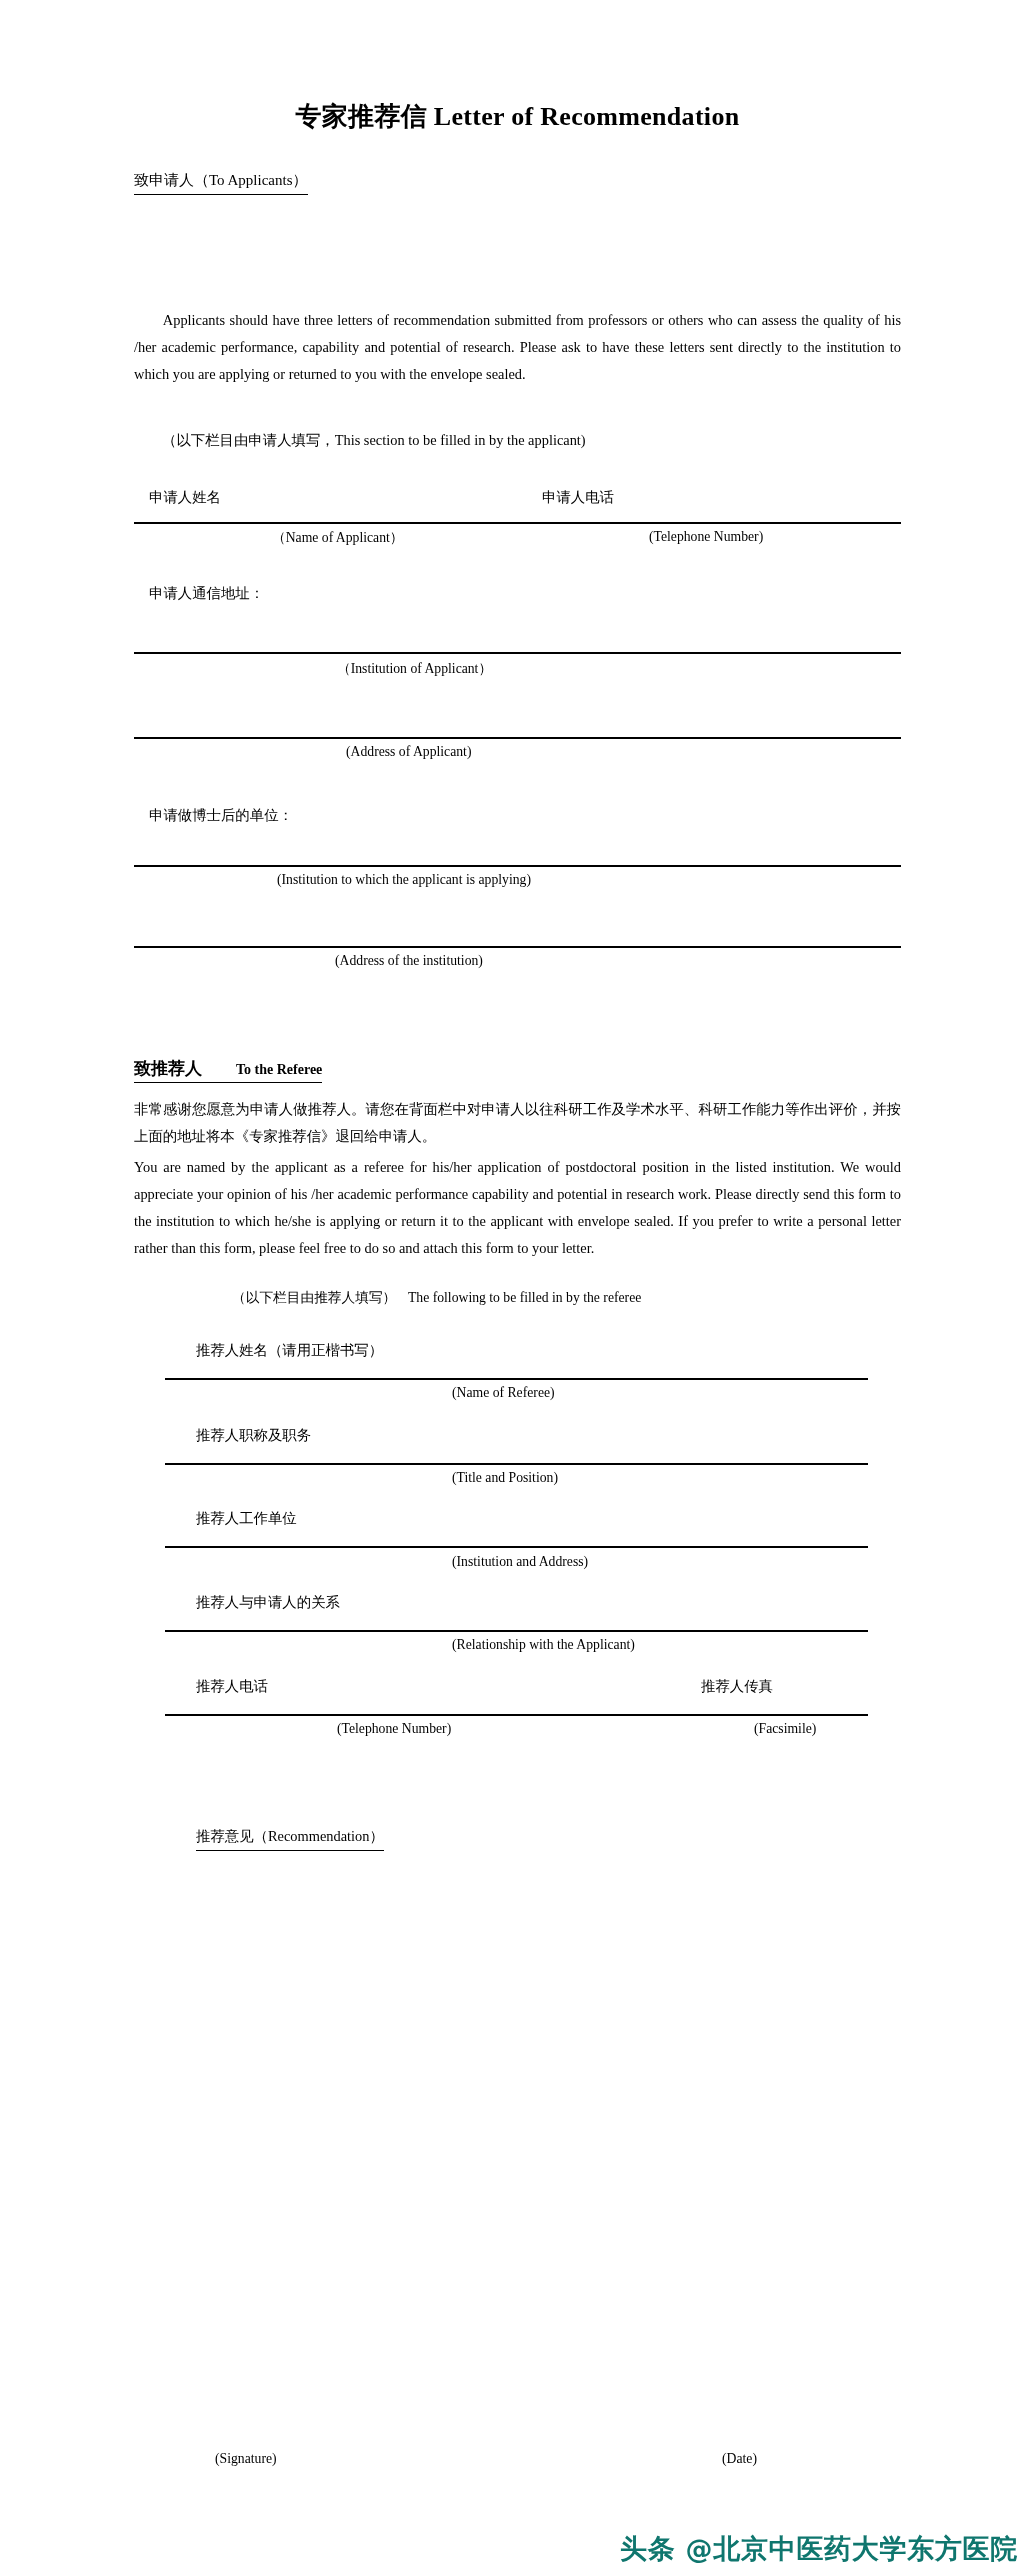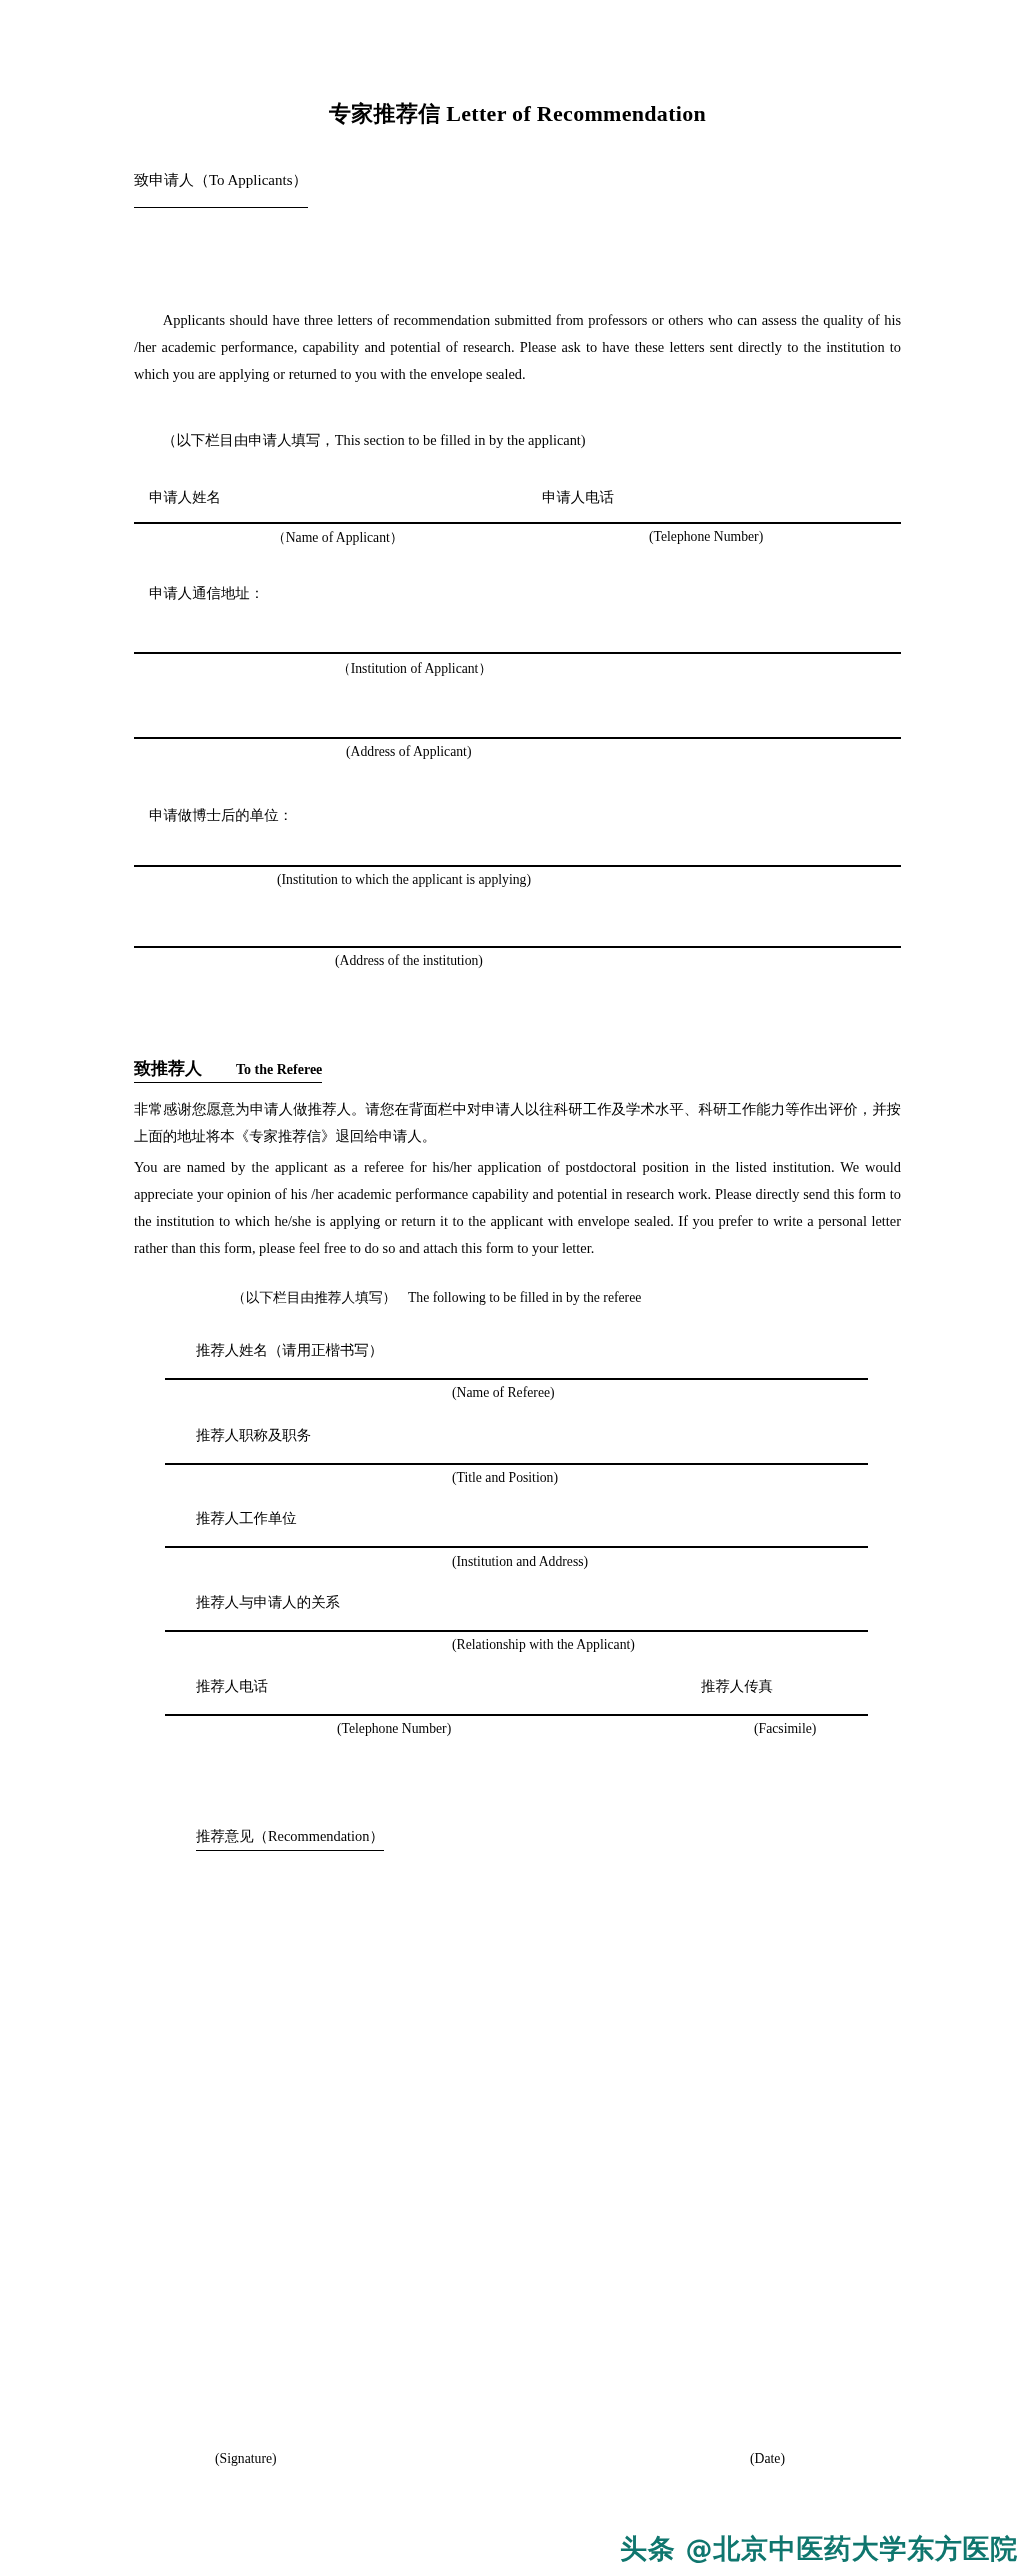--- a/index.html
+++ b/index.html
@@ -23,21 +23,21 @@
     height: 2576px;
     background: #ffffff;
   }
 
   
   .doc-title {
     position: absolute;
     left: 0; top: 99px;
     width: 1035px;
     text-align: center;
-    font-size: 22px;
+    font-size: 26px;
     font-weight: bold;
     letter-spacing: 0.3px;
   }
 
   
   .block {
     position: absolute;
     font-size: 14.4px;
     line-height: 26px;
     text-align: justify;
@@ -45,21 +45,21 @@
   }
   .block.cn { line-height: 27px; }
 
   .heading-underline {
     position: absolute;
     font-size: 15px;
     font-weight: normal;
   }
   .heading-underline .ul {
     border-bottom: 1.3px solid #000;
-    padding-bottom: 17px;
+    padding-bottom: 4px;
     display: inline-block;
   }
   .heading-bold .ul {
     font-weight: bold;
     font-size: 17px;
     border-bottom: 1.3px solid #000;
     padding-bottom: 2px;
     display: inline-block;
   }
 
@@ -176,18 +176,18 @@
   <div class="field-caption" style="left:337px; top:1721px;">(Telephone Number)</div>
   <div class="field-caption" style="left:754px; top:1721px;">(Facsimile)</div>
 
   <div style="position:absolute; left:196px; top:1827px; font-size:14.4px;">
     <span style="border-bottom:1.3px solid #000; padding-bottom:3.9px; display:inline-block;">推荐意见（Recommendation）</span>
   </div>
 
   <div style="position:absolute; left:165px; top:1814px; width:703px; height:568px;"></div>
 
   <div class="field-caption" style="left:215px; top:2451px;">(Signature)</div>
-  <div class="field-caption" style="left:722px; top:2451px;margin-left:28px;">(Date)</div>
+  <div class="field-caption" style="left:722px; top:2451px;">(Date)</div>
 
   <div class="footer-watermark">头条 @北京中医药大学东方医院</div>
 
 </div>
 
 
 </body></html>

